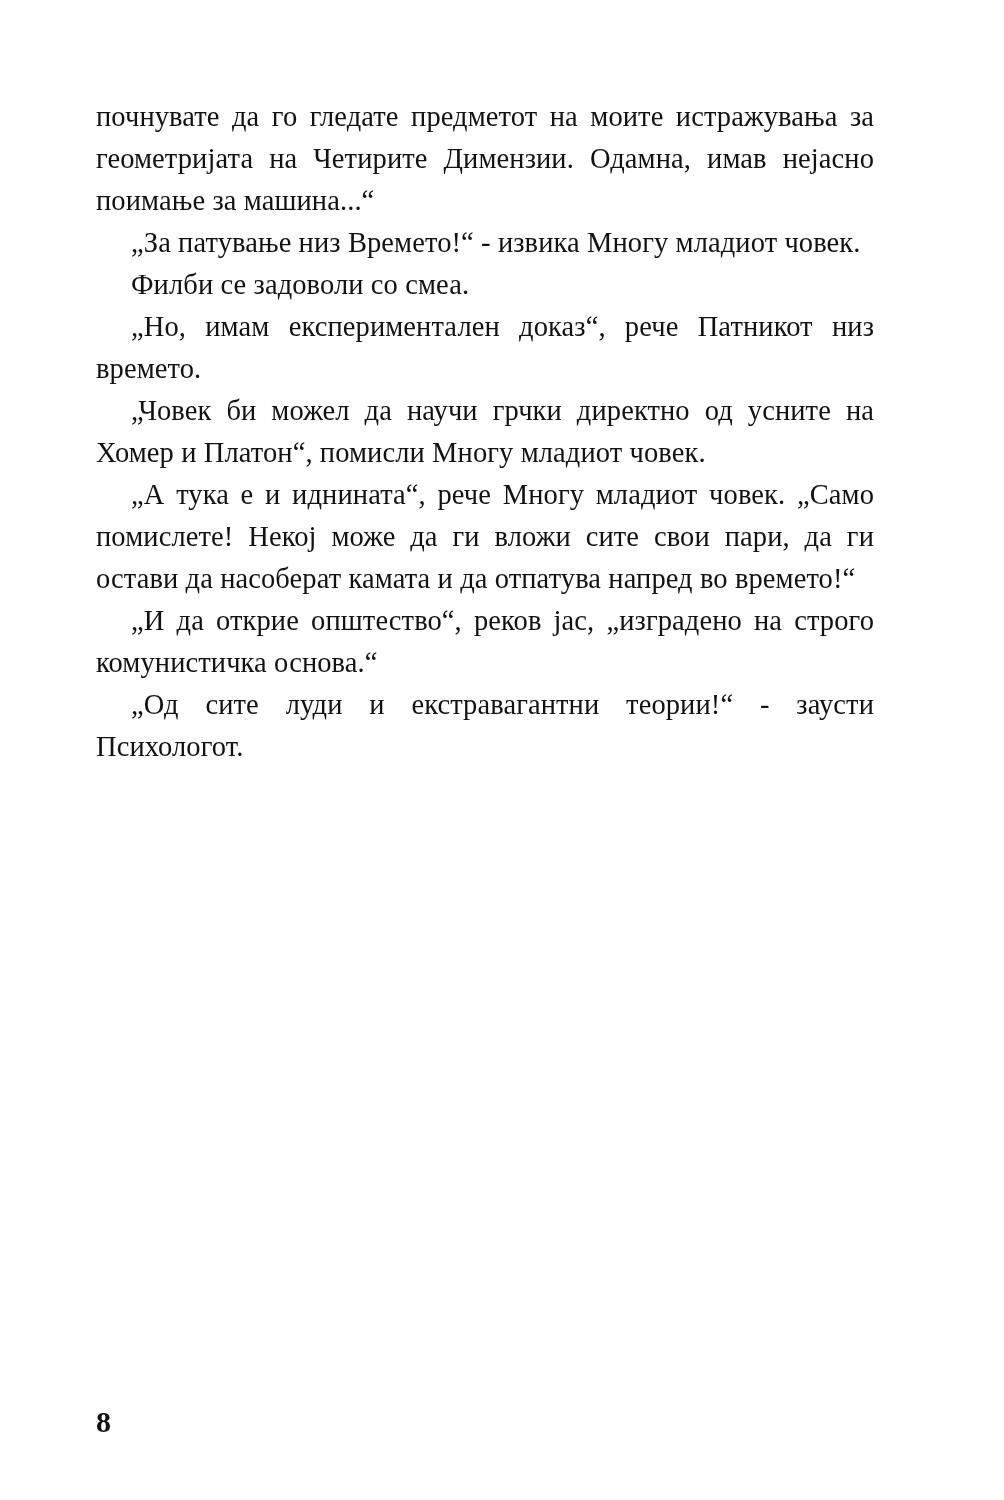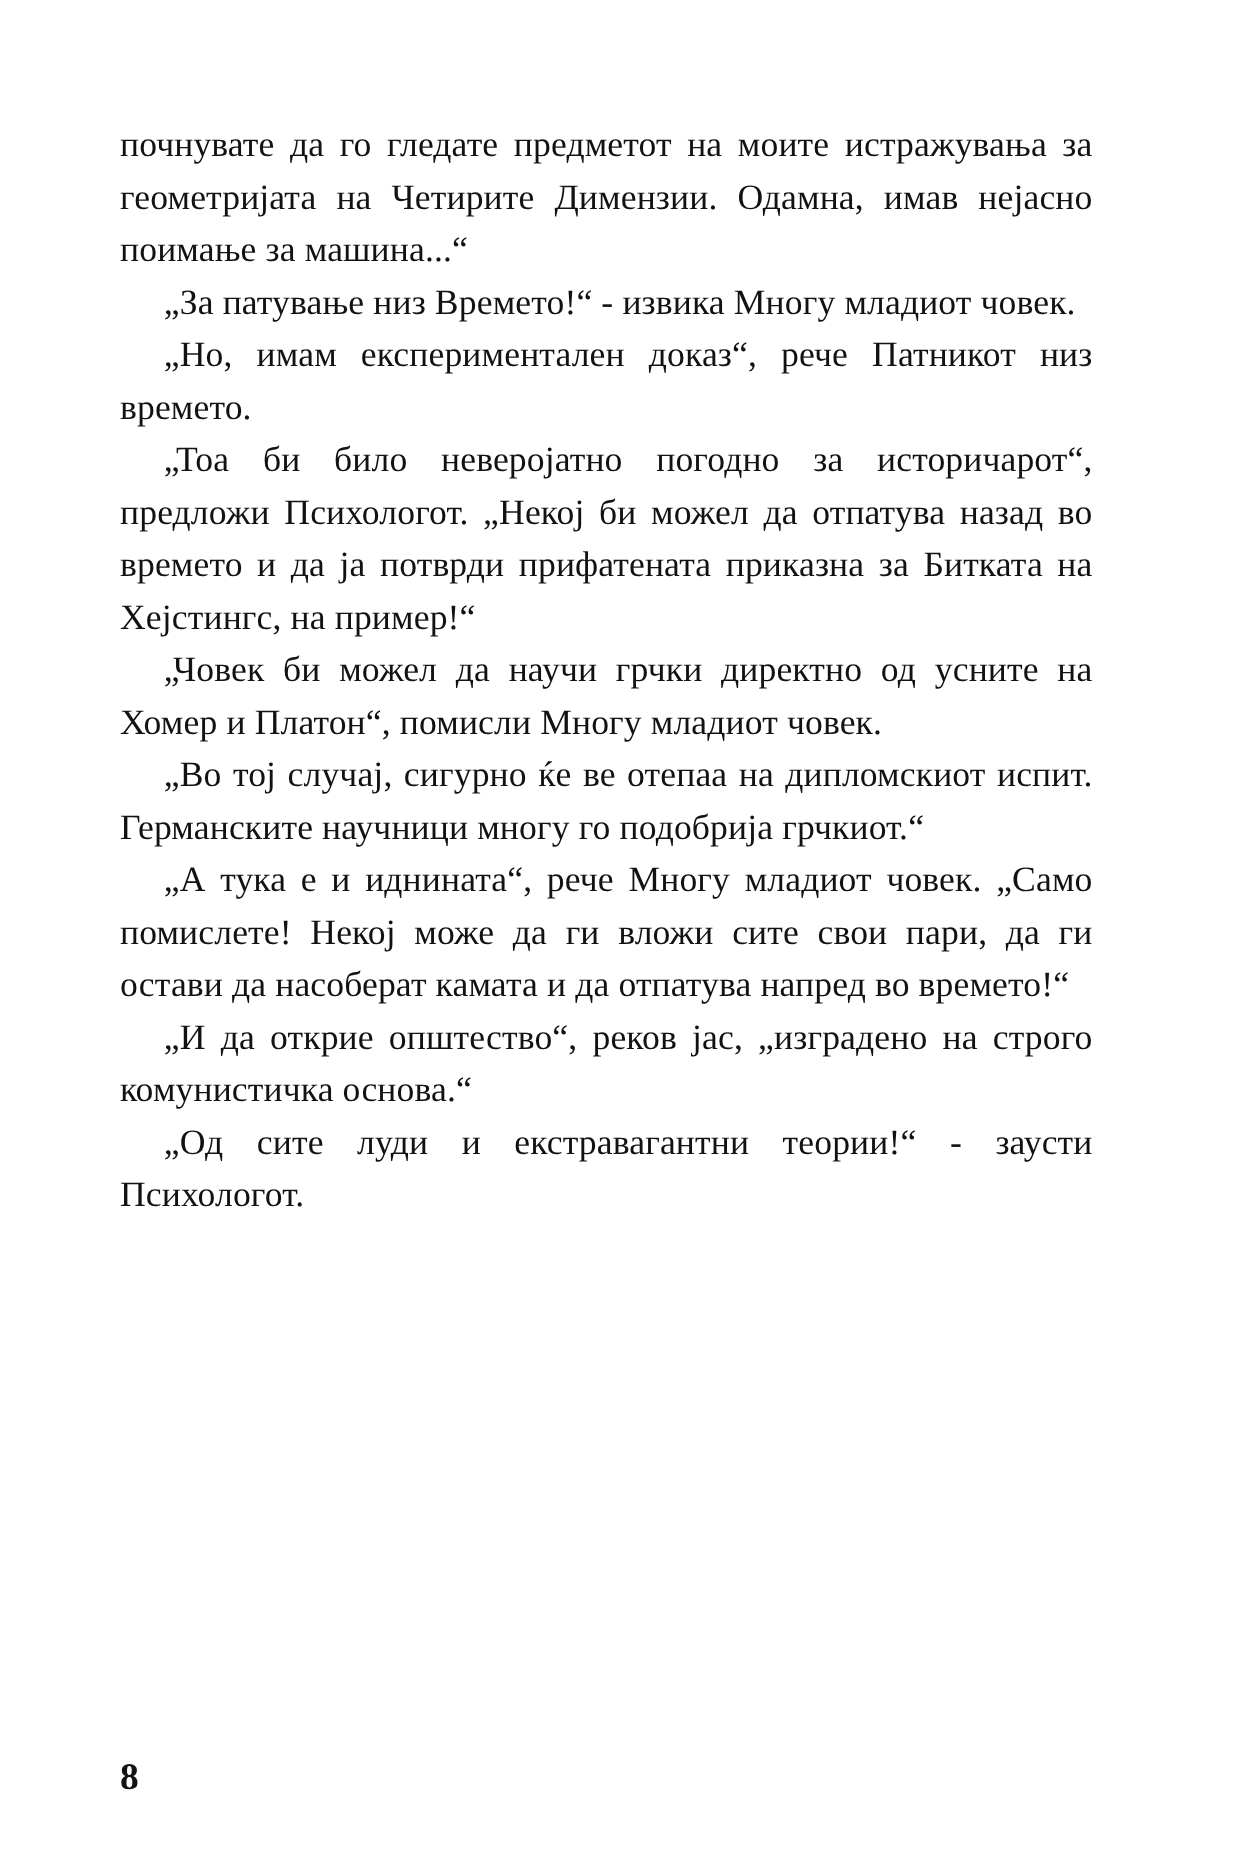--- a/index.html
+++ b/index.html
@@ -59,30 +59,29 @@
 
 <div class="page">
 
   <div class="text-block">
 
     <p class="para continuation">почнувате да го гледате предметот на моите истражувања за геометријата на Четирите Димензии. Одамна, имав нејасно поимање за машина...“</p>
 
     <p class="para">„За патување низ Времето!“ - извика Многу младиот човек.</p>
 
 
+    <p class="para">Филби се задоволи со смеа.</p>
 
     <p class="para">„Но, имам експериментален доказ“, рече Патникот низ времето.</p>
 
-    <p class="para">„Тоа би било неверојатно погодно за историчарот“, предложи Психологот. „Некој би можел да отпатува назад во времето и да ја потврди прифатената приказна за Битката на Хејстингс, на пример!“</p>
 
 
 
     <p class="para">„Човек би можел да научи грчки директно од усните на Хомер и Платон“, помисли Многу младиот човек.</p>
 
-    <p class="para">„Во тој случај, сигурно ќе ве отепаа на дипломскиот испит. Германските научници многу го подобрија грчкиот.“</p>
 
     <p class="para">„А тука е и иднината“, рече Многу младиот човек. „Само помислете! Некој може да ги вложи сите свои пари, да ги остави да насоберат камата и да отпатува напред во времето!“</p>
 
     <p class="para">„И да открие општество“, реков јас, „изградено на строго комунистичка основа.“</p>
 
     <p class="para">„Од сите луди и екстравагантни теории!“ - заусти Психологот.</p>
 
 
   </div>
 

